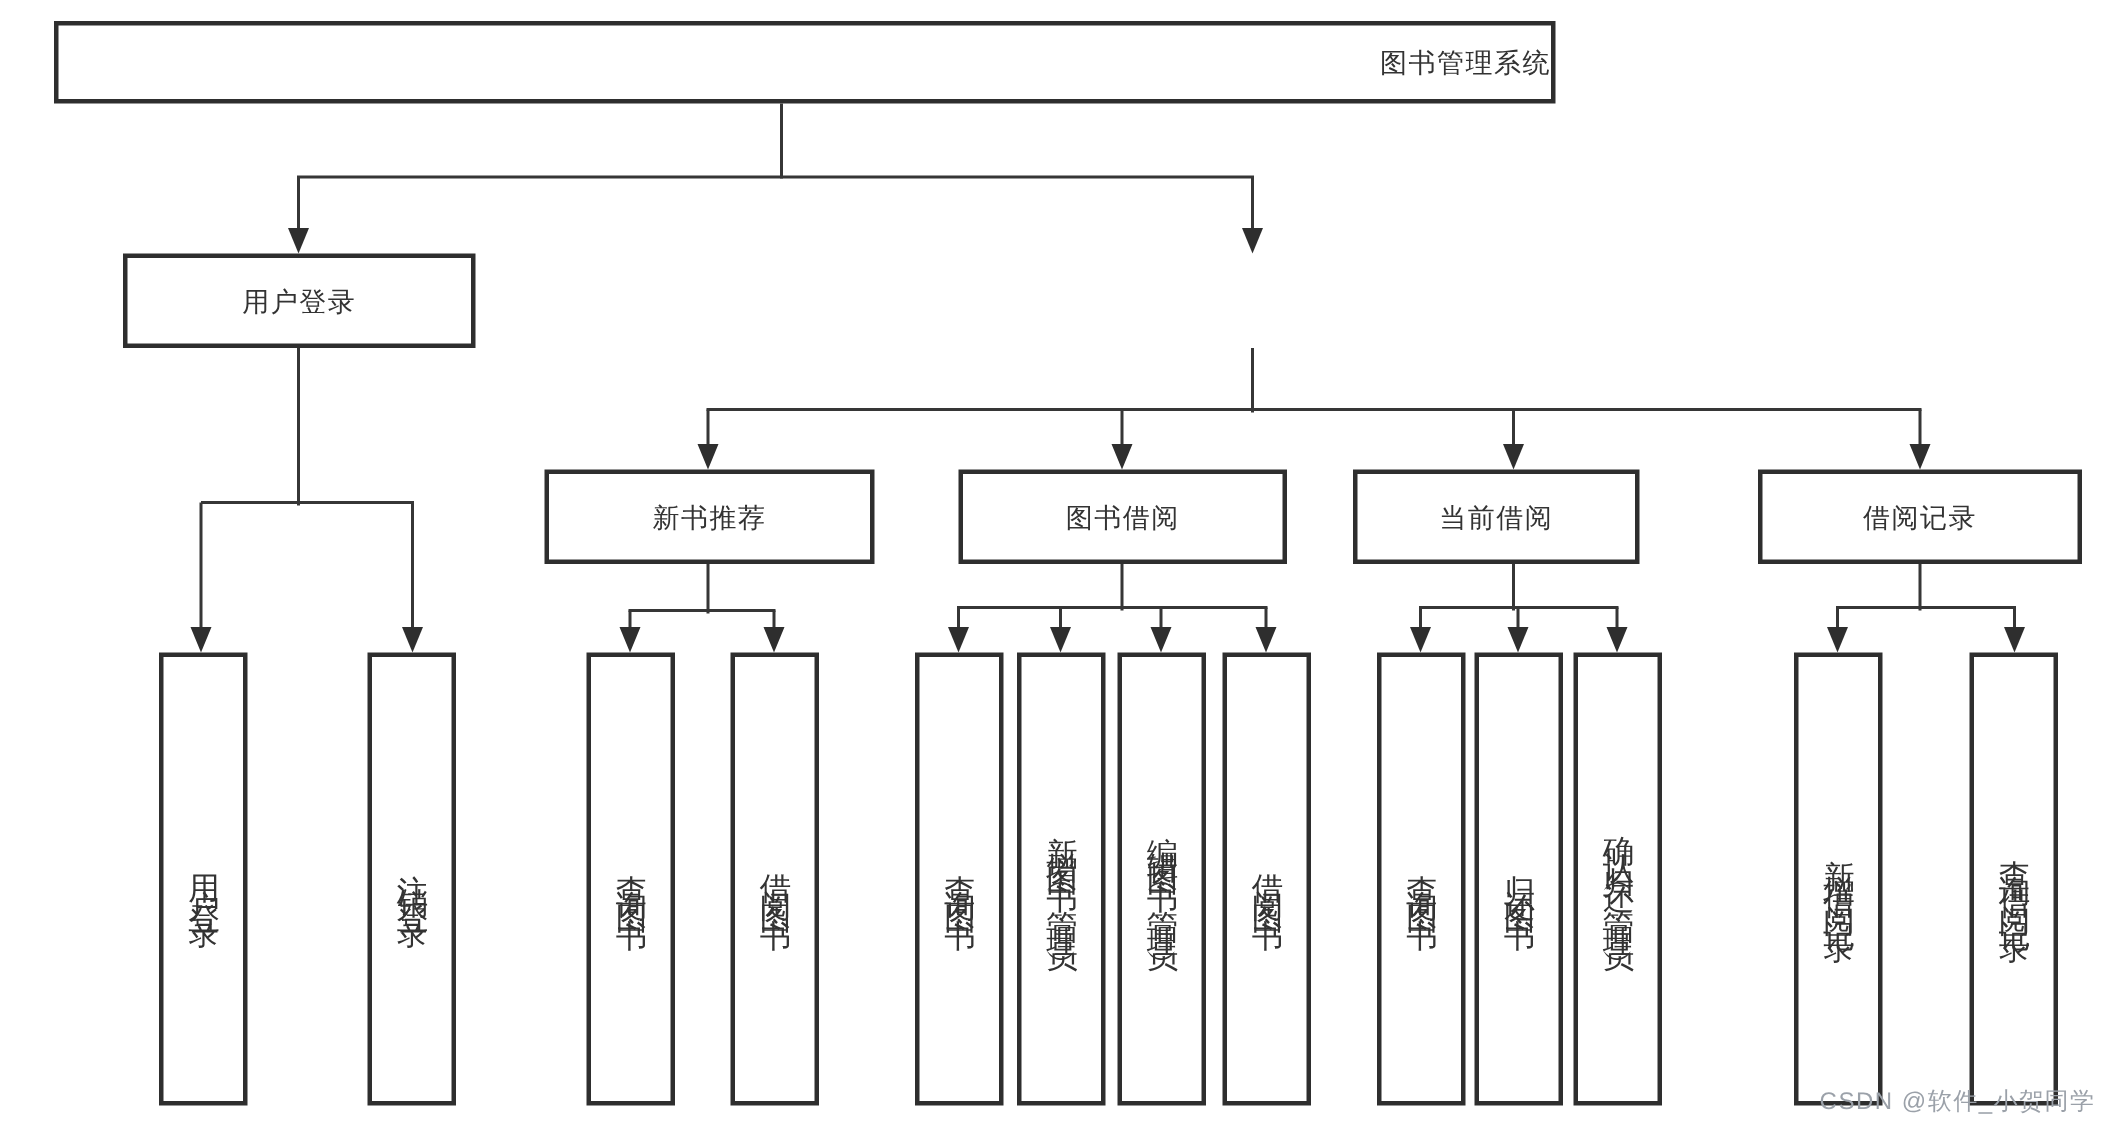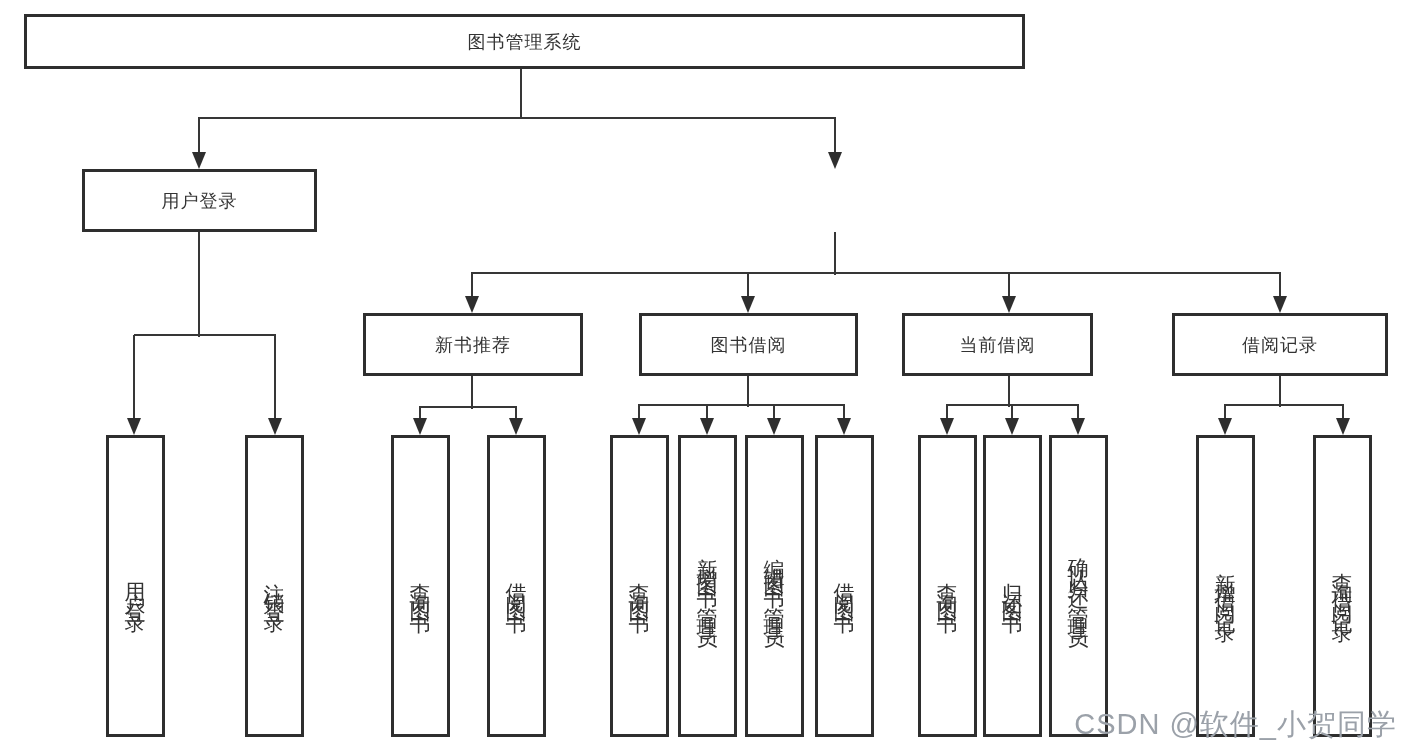--- a/index.html
+++ b/index.html
@@ -53,32 +53,32 @@
     position: absolute;
     width: 0; height: 0;
     border-left: 7px solid transparent;
     border-right: 7px solid transparent;
     border-top: 17px solid #2e2e2e;
   }
   #watermark {
     position: absolute;
     right: 8px;
     bottom: 2px;
-    font-size: 29px;
+    font-size: 16px;
     color: #9ba1a9;
     letter-spacing: 1px;
     white-space: nowrap;
   }
 </style>
 </head>
 <body>
 
 <div id="canvas">
 
-  <div class="node root-node" style="left:24px; top:14px; width:1001px;">
+  <div class="node root-node" style="left:36px; top:14px; width:1001px;justify-content:flex-end;">
     <span>图书管理系统</span>
   </div>
 
   <div class="node" style="left:82px; top:169px; width:235px;">
     <span>用户登录</span>
   </div>
 
   <div class="node" style="left:363px; top:313px; width:220px;">
     <span>新书推荐</span>
   </div>

